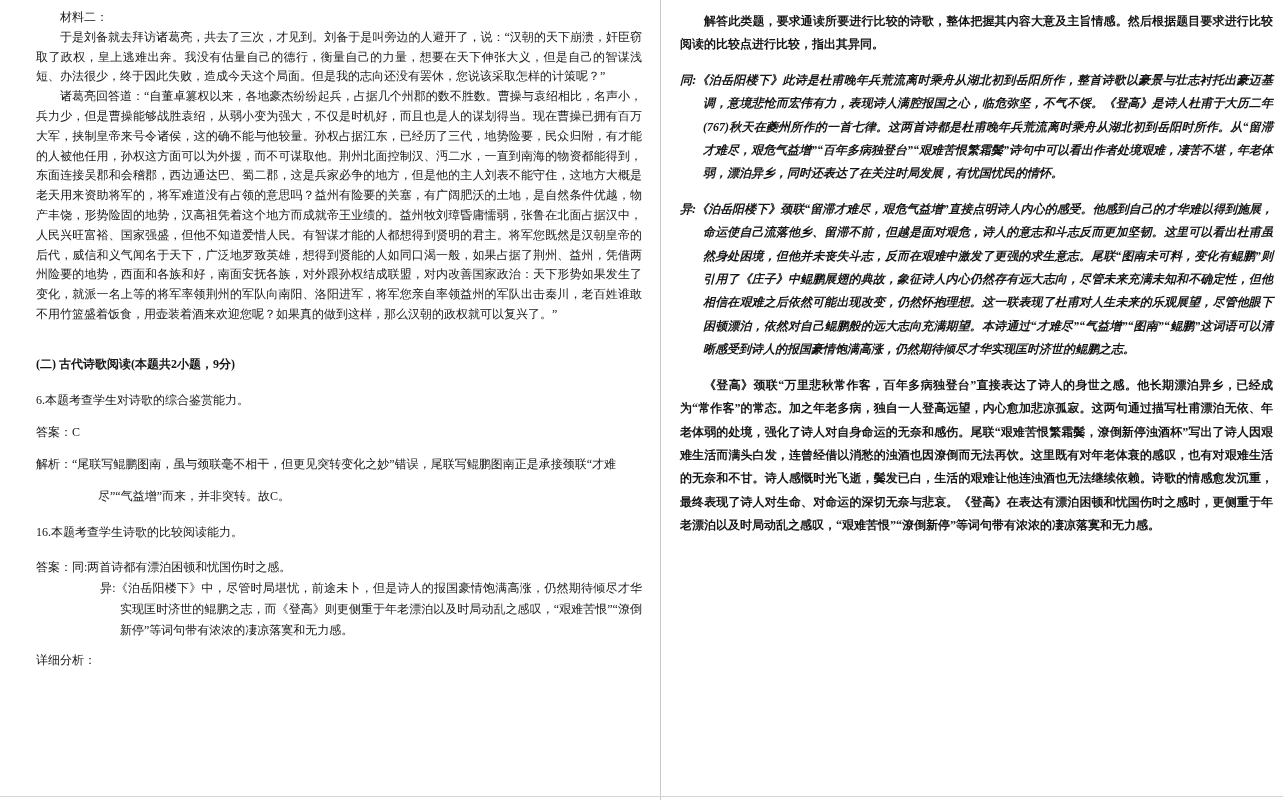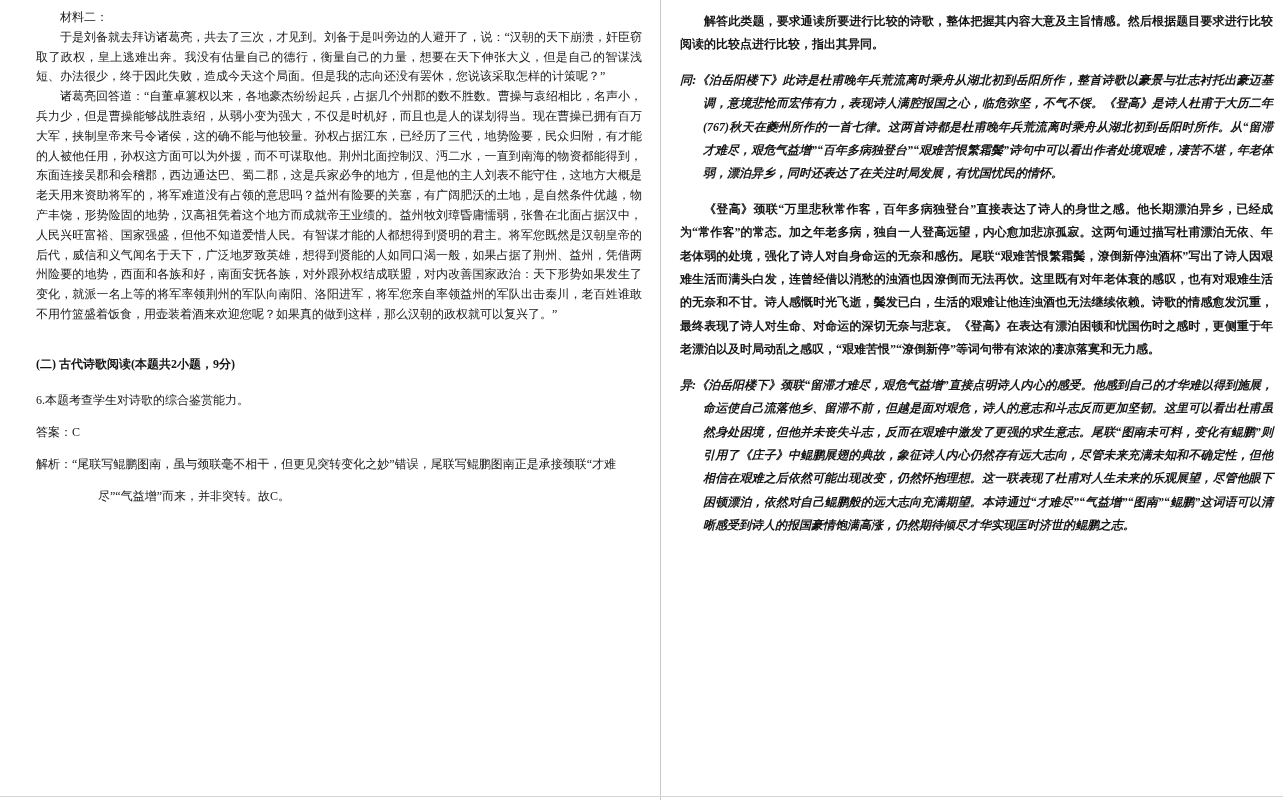--- a/index.html
+++ b/index.html
@@ -59,28 +59,36 @@
     <div class="qa-stem">6.本题考查学生对诗歌的综合鉴赏能力。</div>
     <div class="answer-line">
       <span>答案：</span><span>C</span>
     </div>
     <div class="analysis">
       <span>解析：</span><span>“尾联写鲲鹏图南，虽与颈联毫不相干，但更见突转变化之妙”错误，尾联写鲲鹏图南正是承接颈联“才难</span>
     </div>
     <div class="analysis-cont">尽”“气益增”而来，并非突转。故C。</div>
   </div>
 
+  <div class="qa">
+    <div class="qa-stem">16.本题考查学生诗歌的比较阅读能力。</div>
+    <div class="answer-line q16-answer">
+      <span>答案：</span><span>同:两首诗都有漂泊困顿和忧国伤时之感。</span>
+    </div>
+    <div class="diff-block">异:《泊岳阳楼下》中，尽管时局堪忧，前途未卜，但是诗人的报国豪情饱满高涨，仍然期待倾尽才华实现匡时济世的鲲鹏之志，而《登高》则更侧重于年老漂泊以及时局动乱之感叹，“艰难苦恨”“潦倒新停”等词句带有浓浓的凄凉落寞和无力感。</div>
+    <div class="detail-label">详细分析：</div>
+  </div>
 </div>
 
 <div class="divider"></div>
 
 <div class="col-right">
   <p class="r-para first indent">解答此类题，要求通读所要进行比较的诗歌，整体把握其内容大意及主旨情感。然后根据题目要求进行比较阅读的比较点进行比较，指出其异同。</p>
   <p class="r-para hang-r">
     <span>同:</span><span>《泊岳阳楼下》此诗是杜甫晚年兵荒流离时乘舟从湖北初到岳阳所作，整首诗歌以豪景与壮志衬托出豪迈基调，意境悲怆而宏伟有力，表现诗人满腔报国之心，临危弥坚，不气不馁。《登高》是诗人杜甫于大历二年(767)秋天在夔州所作的一首七律。这两首诗都是杜甫晚年兵荒流离时乘舟从湖北初到岳阳时所作。从“留滞才难尽，艰危气益增”“百年多病独登台”“艰难苦恨繁霜鬓”诗句中可以看出作者处境艰难，凄苦不堪，年老体弱，漂泊异乡，同时还表达了在关注时局发展，有忧国忧民的情怀。</span>
   </p>
-  <p class="r-para indent">《登高》颈联“万里悲秋常作客，百年多病独登台”直接表达了诗人的身世之感。他长期漂泊异乡，已经成为“常作客”的常态。加之年老多病，独自一人登高远望，内心愈加悲凉孤寂。这两句通过描写杜甫漂泊无依、年老体弱的处境，强化了诗人对自身命运的无奈和感伤。尾联“艰难苦恨繁霜鬓，潦倒新停浊酒杯”写出了诗人因艰难生活而满头白发，连曾经借以消愁的浊酒也因潦倒而无法再饮。这里既有对年老体衰的感叹，也有对艰难生活的无奈和不甘。诗人感慨时光飞逝，鬓发已白，生活的艰难让他连浊酒也无法继续依赖。诗歌的情感愈发沉重，最终表现了诗人对生命、对命运的深切无奈与悲哀。《登高》在表达有漂泊困顿和忧国伤时之感时，更侧重于年老漂泊以及时局动乱之感叹，“艰难苦恨”“潦倒新停”等词句带有浓浓的凄凉落寞和无力感。</p>
   <p class="r-para hang-r">
     <span>异:</span><span>《泊岳阳楼下》颈联“留滞才难尽，艰危气益增”直接点明诗人内心的感受。他感到自己的才华难以得到施展，命运使自己流落他乡、留滞不前，但越是面对艰危，诗人的意志和斗志反而更加坚韧。这里可以看出杜甫虽然身处困境，但他并未丧失斗志，反而在艰难中激发了更强的求生意志。尾联“图南未可料，变化有鲲鹏”则引用了《庄子》中鲲鹏展翅的典故，象征诗人内心仍然存有远大志向，尽管未来充满未知和不确定性，但他相信在艰难之后依然可能出现改变，仍然怀抱理想。这一联表现了杜甫对人生未来的乐观展望，尽管他眼下困顿漂泊，依然对自己鲲鹏般的远大志向充满期望。本诗通过“才难尽”“气益增”“图南”“鲲鹏”这词语可以清晰感受到诗人的报国豪情饱满高涨，仍然期待倾尽才华实现匡时济世的鲲鹏之志。</span>
   </p>
+  <p class="r-para indent">《登高》颈联“万里悲秋常作客，百年多病独登台”直接表达了诗人的身世之感。他长期漂泊异乡，已经成为“常作客”的常态。加之年老多病，独自一人登高远望，内心愈加悲凉孤寂。这两句通过描写杜甫漂泊无依、年老体弱的处境，强化了诗人对自身命运的无奈和感伤。尾联“艰难苦恨繁霜鬓，潦倒新停浊酒杯”写出了诗人因艰难生活而满头白发，连曾经借以消愁的浊酒也因潦倒而无法再饮。这里既有对年老体衰的感叹，也有对艰难生活的无奈和不甘。诗人感慨时光飞逝，鬓发已白，生活的艰难让他连浊酒也无法继续依赖。诗歌的情感愈发沉重，最终表现了诗人对生命、对命运的深切无奈与悲哀。《登高》在表达有漂泊困顿和忧国伤时之感时，更侧重于年老漂泊以及时局动乱之感叹，“艰难苦恨”“潦倒新停”等词句带有浓浓的凄凉落寞和无力感。</p>
 </div>
 
 <div class="page-bottom-rule"></div>
 
 </body></html>

